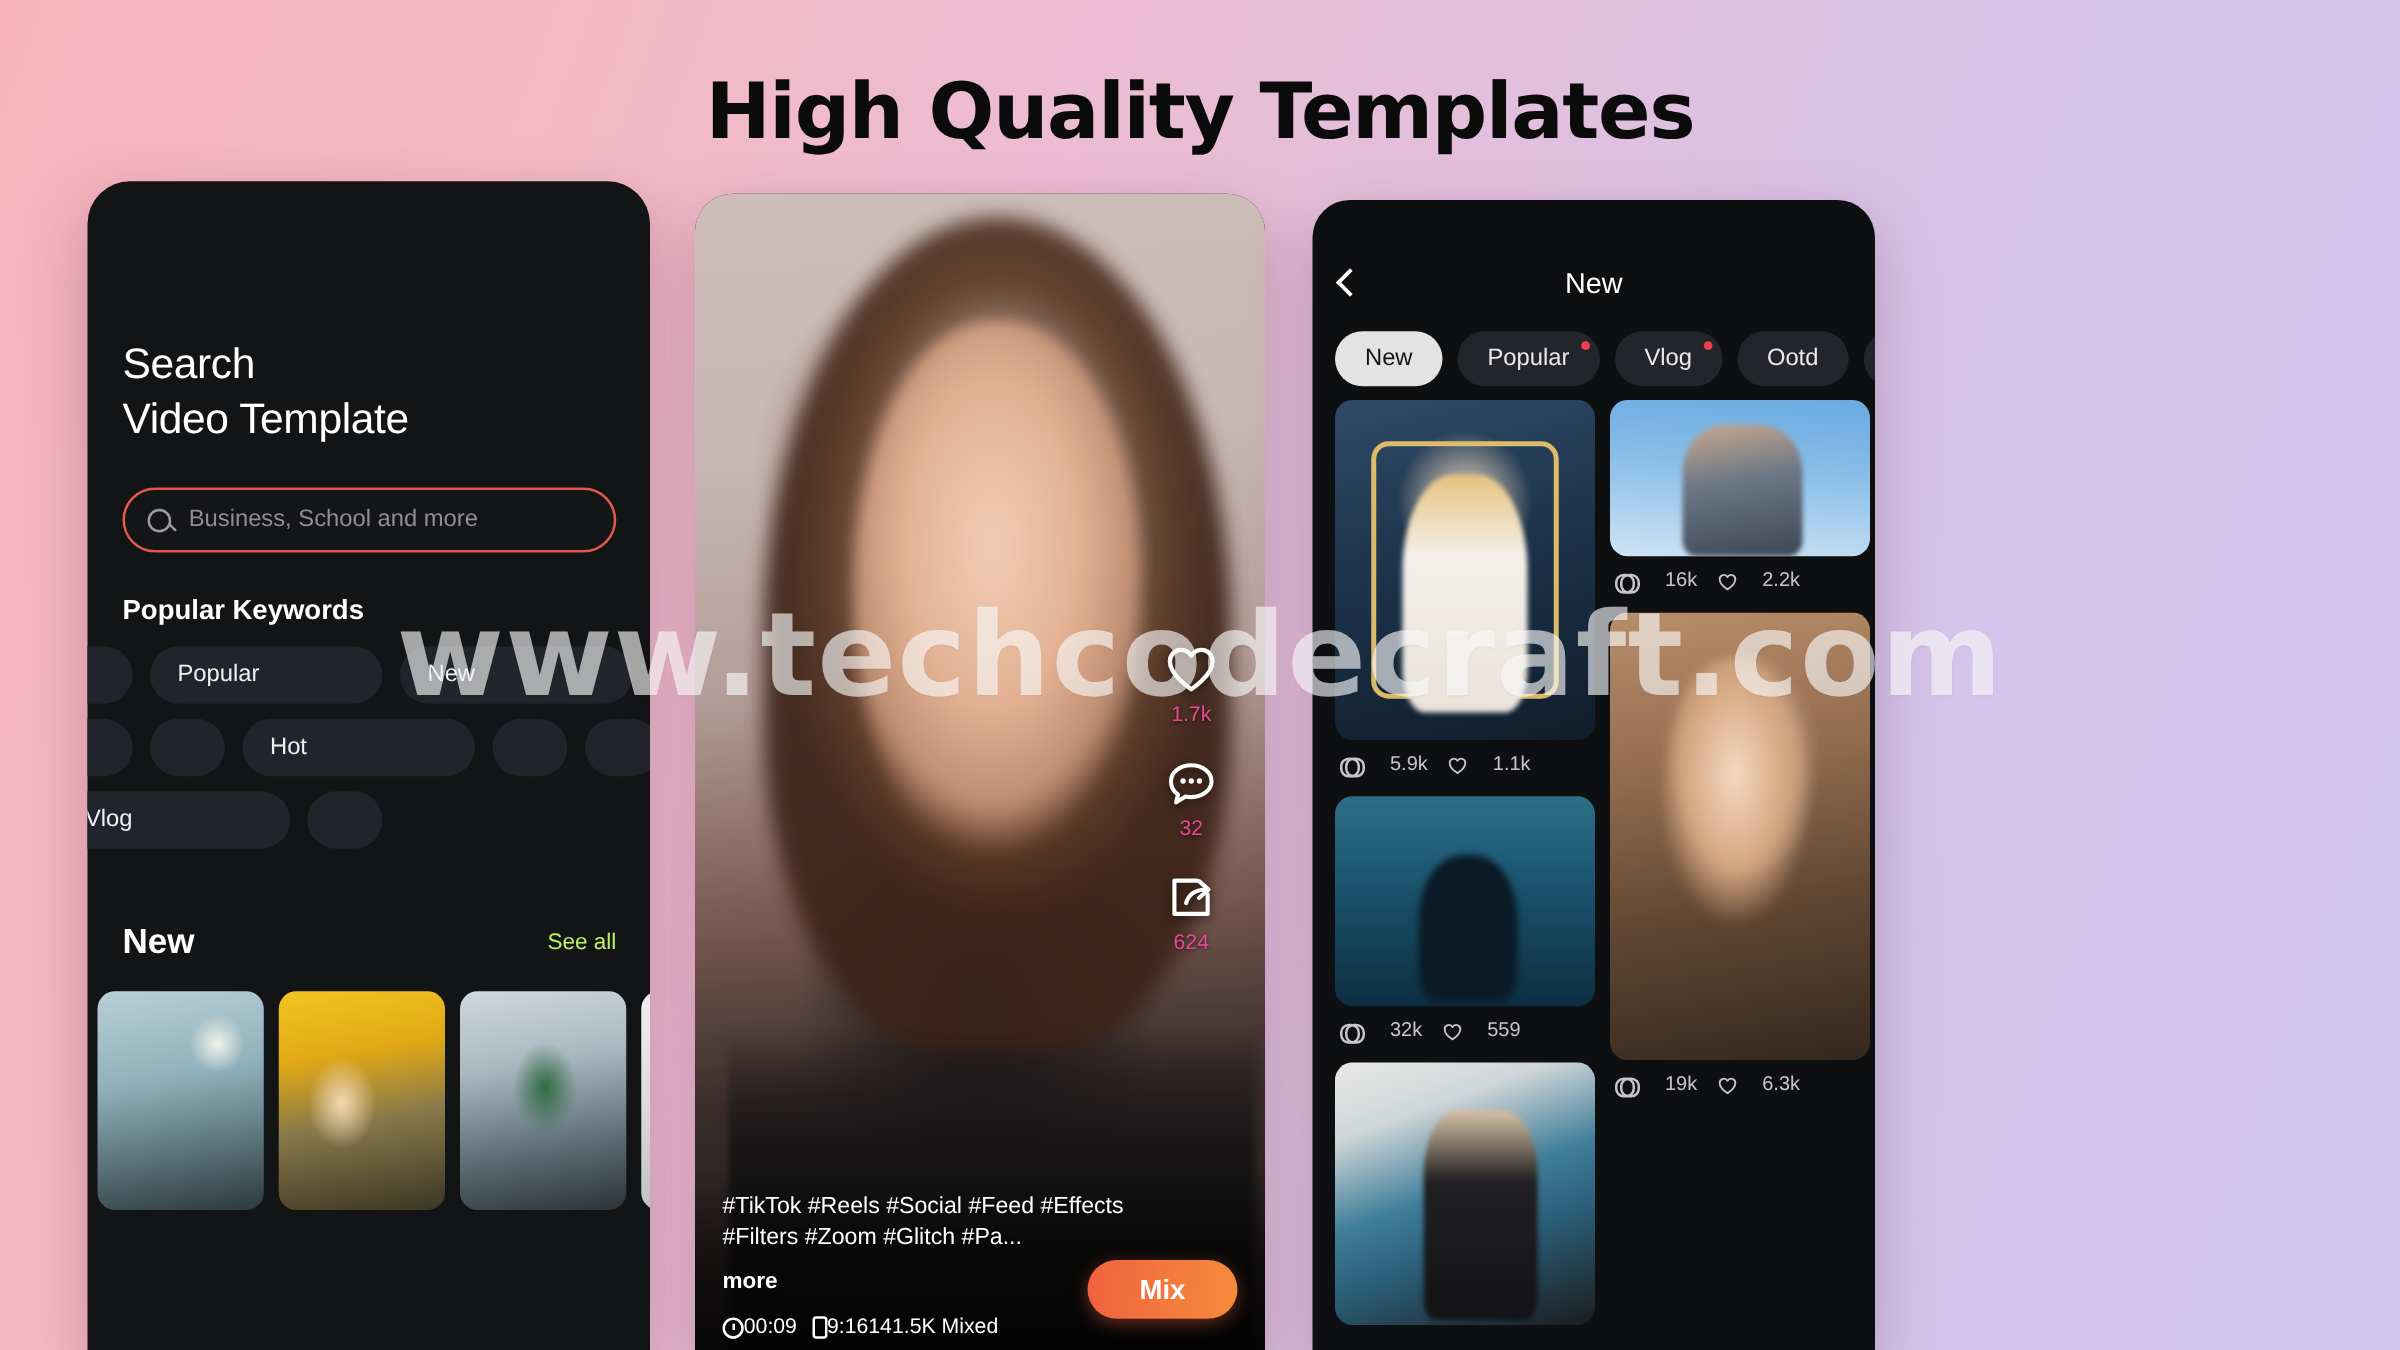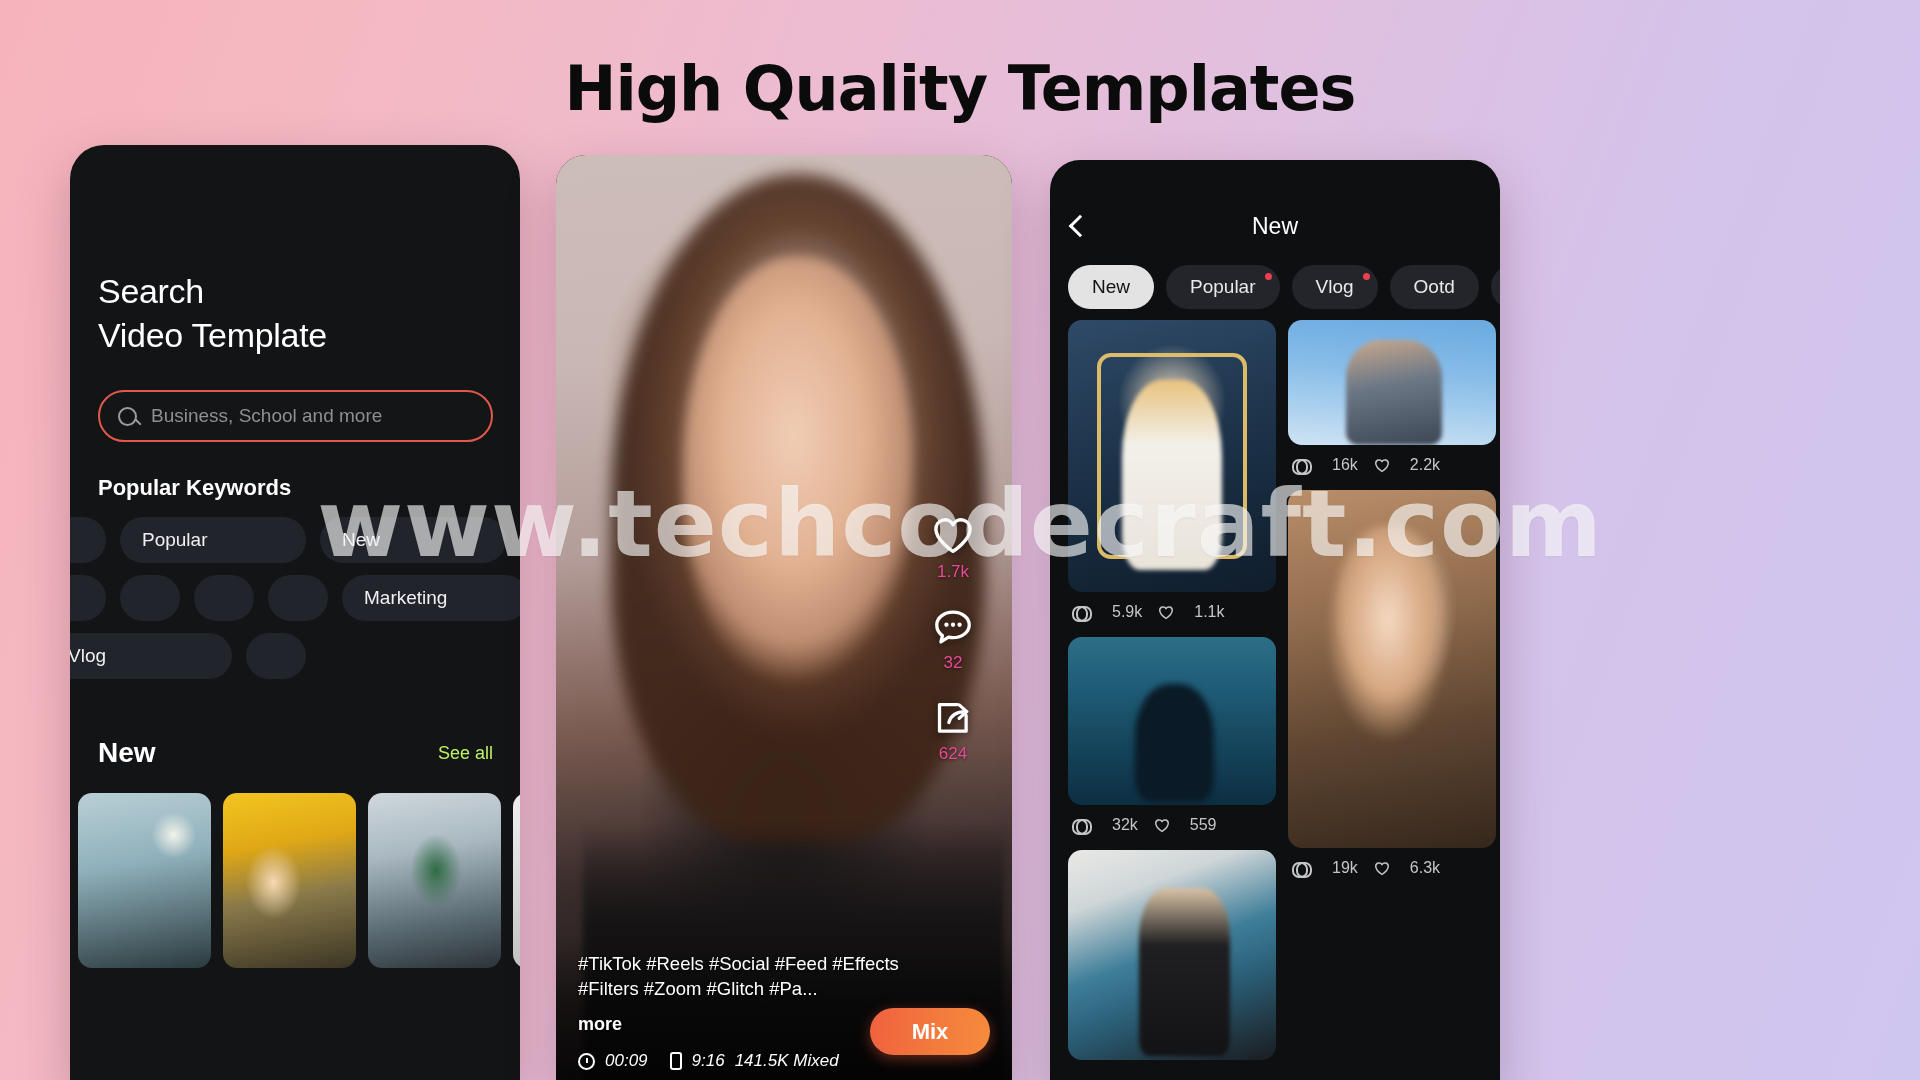--- a/index.html
+++ b/index.html
@@ -95,22 +95,22 @@
   .rail-cnt{ color:#ec4899; font-size:17px; text-shadow:0 1px 3px rgba(0,0,0,.6); }
   .ico{ filter:drop-shadow(0 2px 4px rgba(0,0,0,.55)); }
 
   .hero-foot{ position:absolute; left:0; bottom:0; width:100%; padding:18px 22px 14px;
      background:linear-gradient(180deg,rgba(0,0,0,0) 0%,rgba(0,0,0,.45) 45%,rgba(0,0,0,.72) 100%);
      z-index:20;}
   .tags{ color:#fff; font-size:18.5px; line-height:1.32; max-width:330px;
          text-shadow:0 1px 3px rgba(0,0,0,.6);}
   .more{ color:#fff; font-size:18px; font-weight:bold; margin-top:13px;
          text-shadow:0 1px 3px rgba(0,0,0,.6);}
-  .meta{ display:flex; align-items:center; gap:10px; margin-top:16px;
-         color:#fff; font-size:17px; text-shadow:0 1px 3px rgba(0,0,0,.6);font-style:italic;}
+  .meta{ display:flex; align-items:flex-end; margin-top:16px;
+         color:#fff; font-size:17px; text-shadow:0 1px 3px rgba(0,0,0,.6);}
   .clock{ width:17px; height:17px; border:2px solid #fff; border-radius:50%;
           position:relative; flex:none;}
   .clock::after{ content:""; position:absolute; left:6px; top:3px; width:1.8px; height:5px;
                  background:#fff;}
   .phone-ic{ width:12px; height:18px; border:2px solid #fff; border-radius:3px; flex:none;
              margin-left:12px;}
   .mix-btn{ position:absolute; right:22px; bottom:30px; width:120px; height:47px;
      border-radius:24px; background:linear-gradient(95deg,#f0613f 0%,#f37a3d 55%,#f68b3c 100%);
      color:#fff; font-size:22px; font-weight:bold; display:flex; align-items:center;
      justify-content:center; z-index:22; box-shadow:0 4px 14px rgba(240,97,63,.4);}
@@ -198,23 +198,23 @@
   </div>
 
   <div class="sec-title kw-title">Popular Keywords</div>
 
   <div class="chips">
     <div class="chip cut"></div>
     <div class="chip">Popular</div>
     <div class="chip">New</div>
     <div class="chip cut"></div>
     <div class="chip cut"></div>
-    <div class="chip cut"></div>
-    <div class="chip cut"></div>
-    <div class="chip">Marketing</div>
+    <div class="chip">Hot</div>
+    <div class="chip cut"></div>
+    <div class="chip cut"></div>
     <div class="chip">Vlog</div>
     <div class="chip cut"></div>
   </div>
 
   <div class="new-row">
     <span class="t">New</span>
     <span class="see-all">See all</span>
   </div>
 
   <div class="thumbs">

